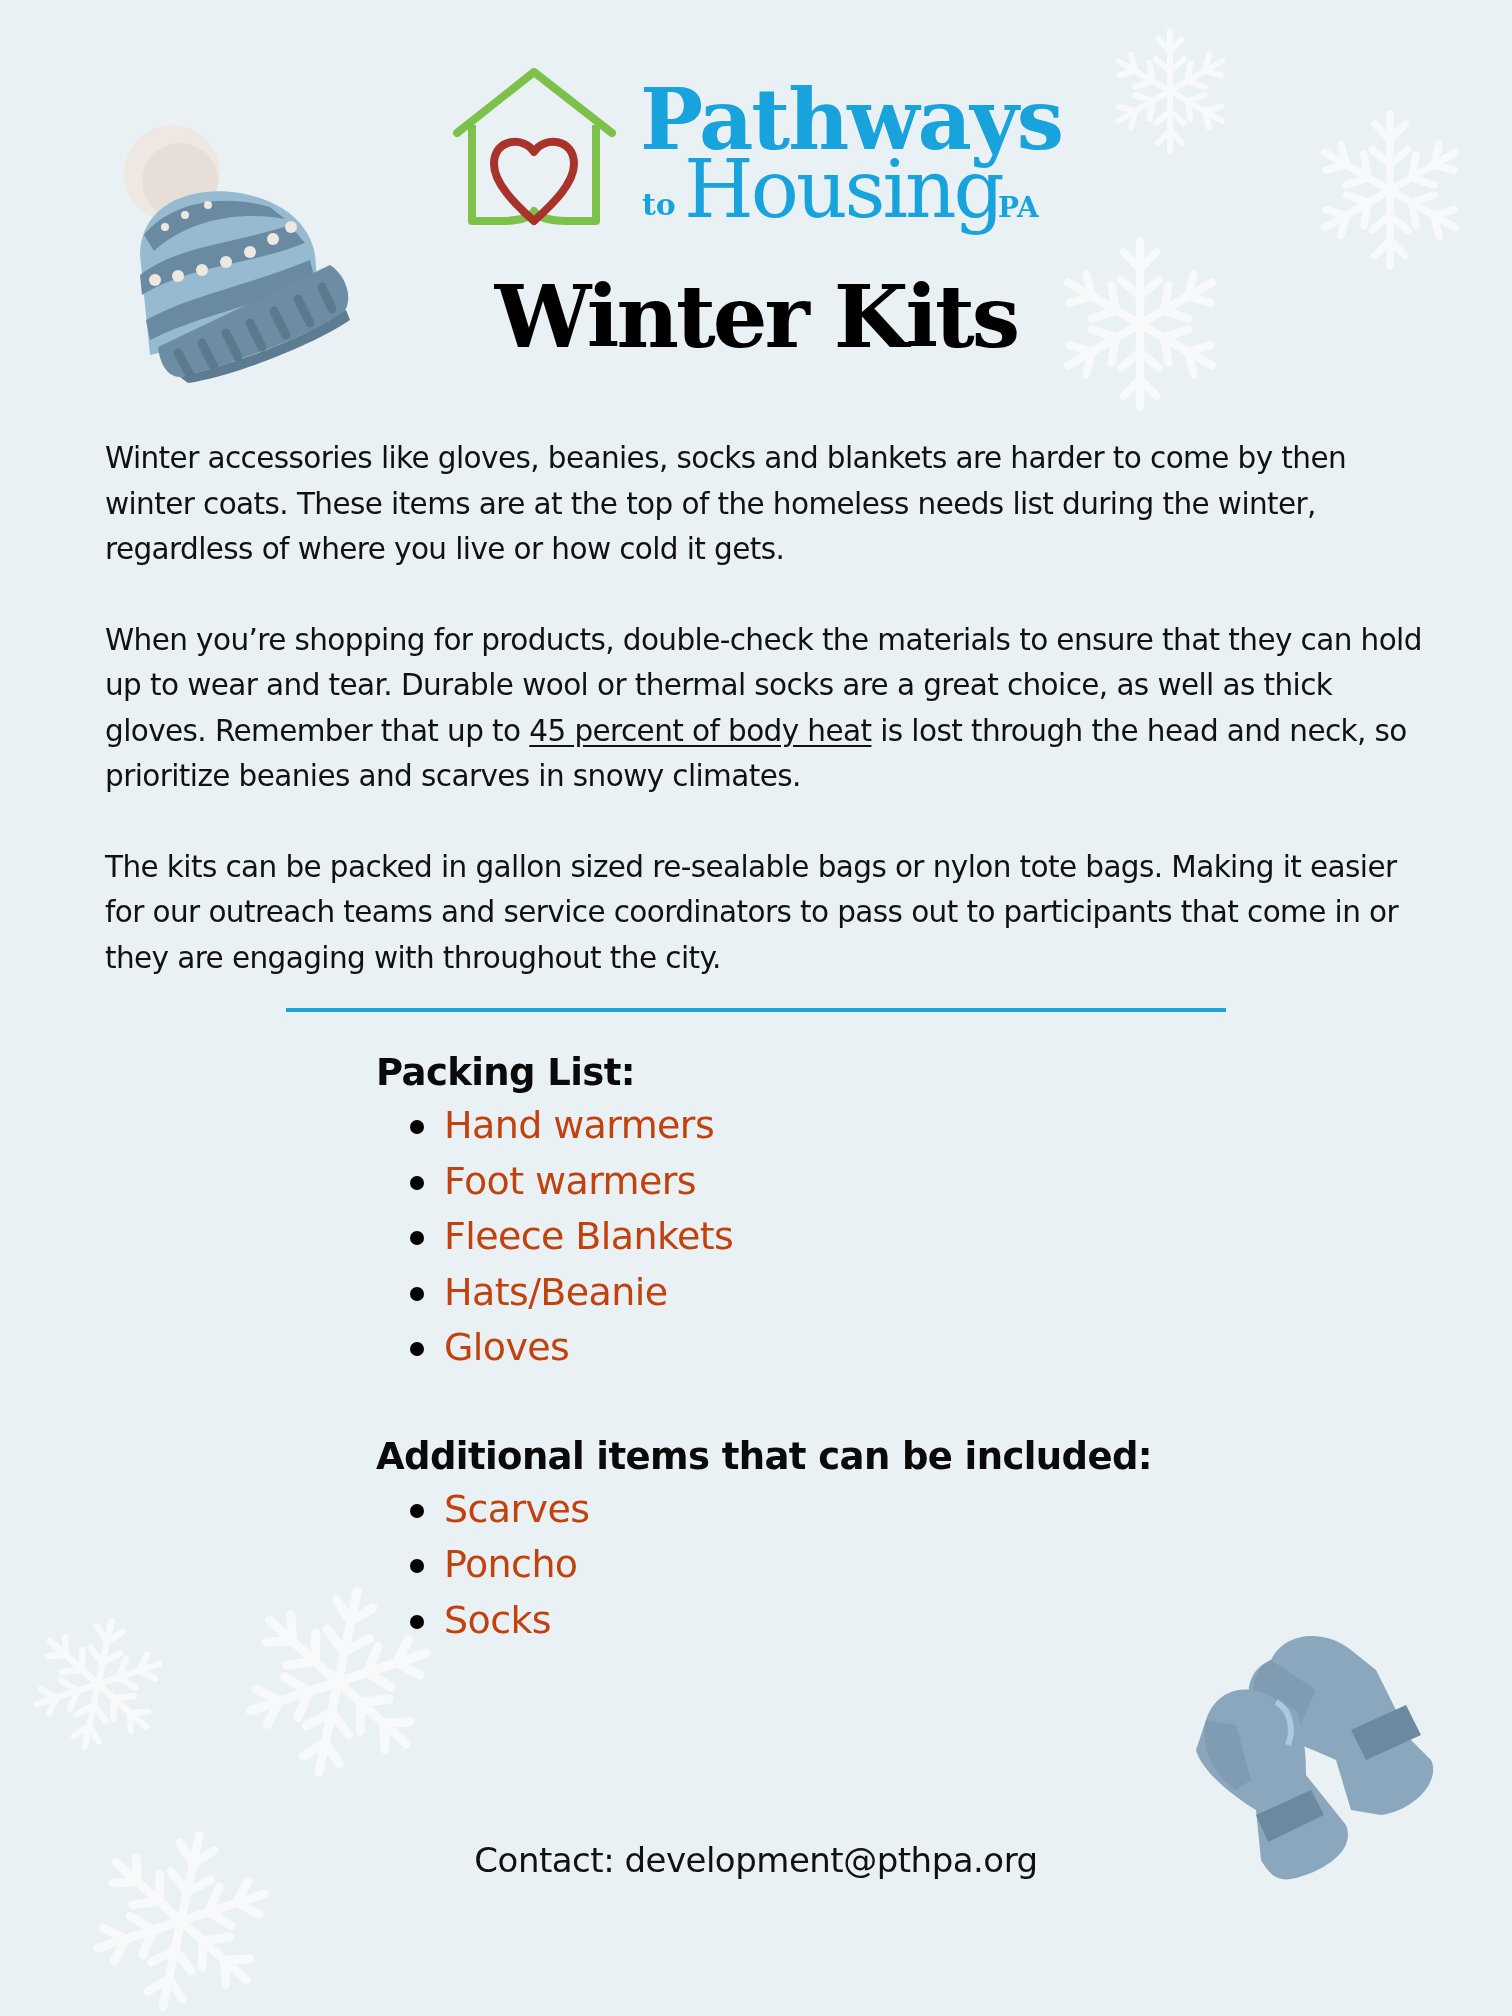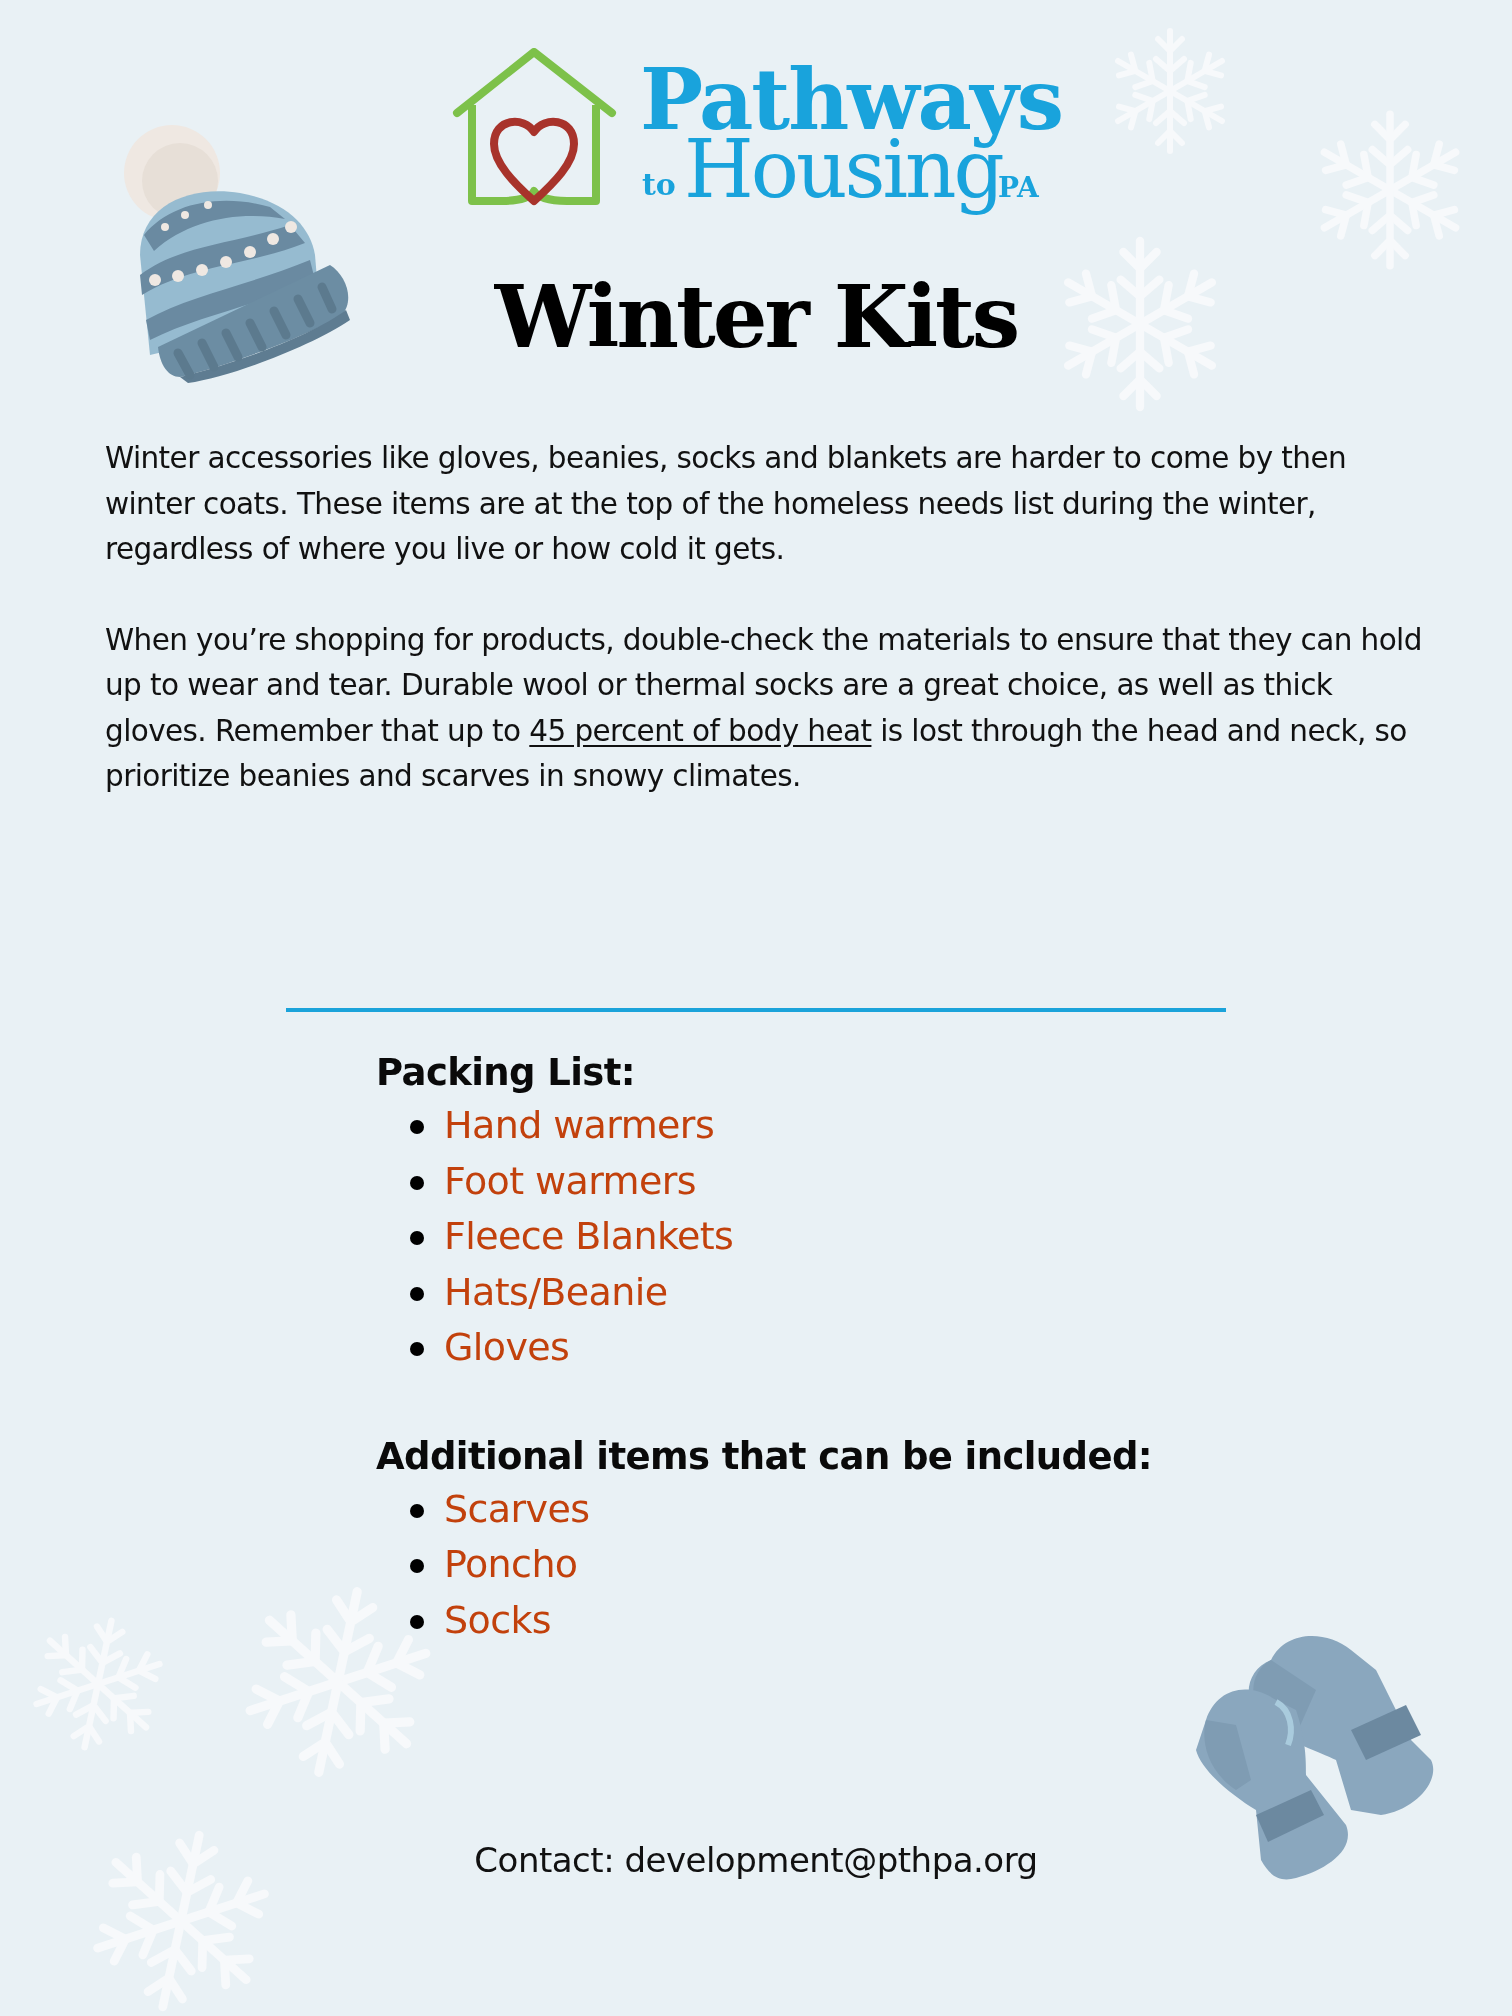--- a/index.html
+++ b/index.html
@@ -6,21 +6,21 @@
   body {
     width: 1512px; height: 2016px; position: relative; overflow: hidden;
     background: #E9F1F5;
     font-family: "DejaVu Sans", "Liberation Sans", sans-serif;
     color: #111111;
   }
   .abs { position: absolute; }
   .snow { position: absolute; }
   .snow svg { display: block; }
   
-  .logo { position: absolute; left: 452px; top: 48px; width: 600px; height: 170px; }
+  .logo { position: absolute; left: 452px; top: 68px; width: 600px; height: 170px; }
   .logo-house { position: absolute; left: 0; top: 0; }
   .logo-word1 {
     position: absolute; left: 188px; top: 10px;
     font-family: "DejaVu Serif", "Liberation Serif", serif; font-weight: bold;
     font-size: 84px; color: #19A3DC; letter-spacing: -2px; line-height: 1;
   }
   .logo-to {
     position: absolute; left: 190px; top: 122px;
     font-family: "DejaVu Serif", "Liberation Serif", serif; font-weight: bold;
     font-size: 30px; color: #19A3DC; line-height: 1;
@@ -190,20 +190,21 @@
   <div class="logo-to">to</div>
   <div class="logo-word2">Housing</div>
   <div class="logo-pa">PA</div>
 </div>
 
 <h1 class="title" style="margin:0;">Winter Kits</h1>
 
 <div class="paras">
   <p class="para">Winter accessories like gloves, beanies, socks and blankets are harder to come by then winter coats. These items are at the top of the homeless needs list during the winter, regardless of where you live or how cold it gets.</p>
   <p class="para"><span>When you’re shopping for products, double-check the materials to ensure that they can hold up to wear and tear. Durable wool or thermal socks are a great choice, as well as thick gloves. Remember that up to </span><u>45 percent of body heat</u><span> is lost through the head and neck, so prioritize beanies and scarves in snowy climates.</span></p>
+  <p class="para">The kits can be packed in gallon sized re-sealable bags or nylon tote bags. Making it easier for our outreach teams and service coordinators to pass out to participants that come in or they are engaging with throughout the city.</p>
 </div>
 
 <div class="divider"></div>
 
 <div class="lists">
   <h2 class="list-heading">Packing List:</h2>
   <ul class="items">
     <li><span class="bullet"></span><span>Hand warmers</span></li>
     <li><span class="bullet"></span><span>Foot warmers</span></li>
     <li><span class="bullet"></span><span>Fleece Blankets</span></li>

